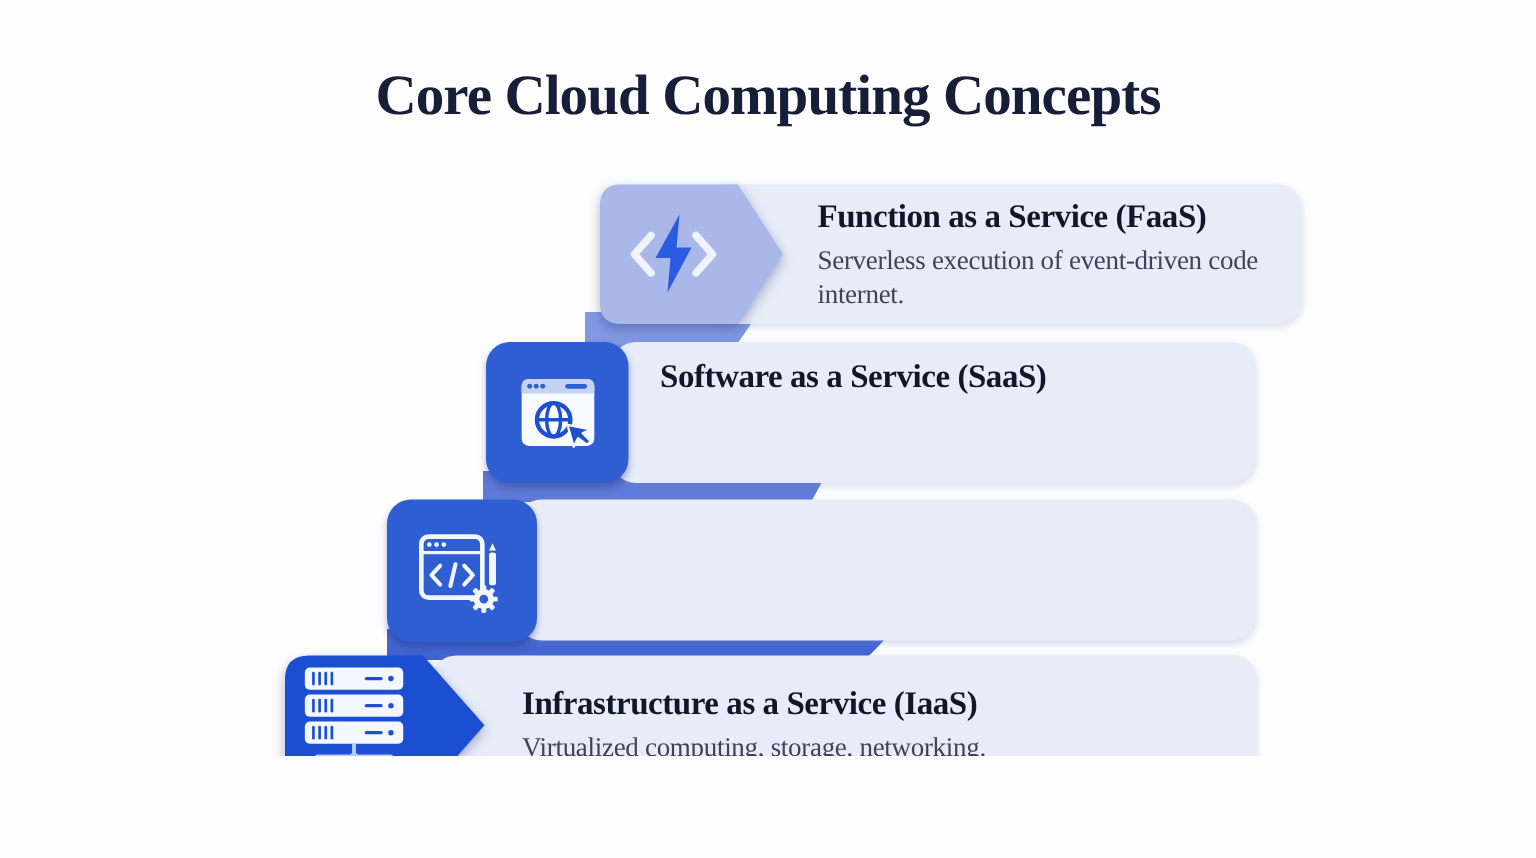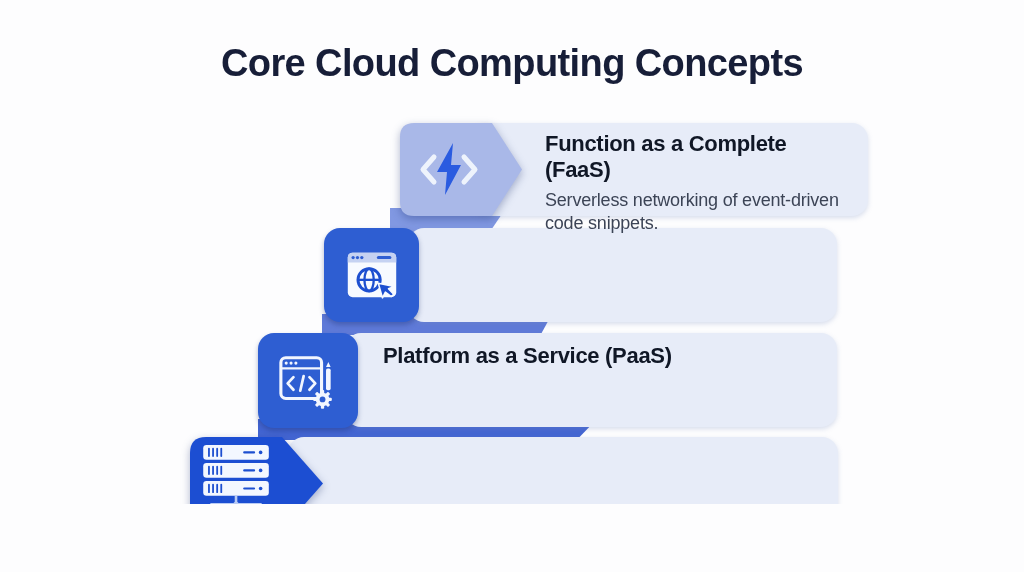--- a/index.html
+++ b/index.html
@@ -1,17 +1,17 @@
 <!DOCTYPE html>
 <html><head>
 <meta charset="utf-8">
 <style>
   html,body{margin:0;padding:0;background:#fdfdfe;}
   .stage{position:relative;width:1024px;height:504px;overflow:hidden;
-         font-family:Liberation Sans, sans-serif;background:#fdfdfe;}
+         font-family:Liberation Serif, serif;background:#fdfdfe;}
   .main-title{position:absolute;left:0;top:42px;width:100%;text-align:center;margin:0;
     font-size:38px;font-weight:700;letter-spacing:-0.6px;color:#171e38;}
   
   .connector{position:absolute;z-index:1;}
   .c1{left:390px;top:208px;width:116px;height:24px;background:#8198e2;
       clip-path:polygon(0 0,100% 0,86% 100%,0 100%);}
   .c2{left:322px;top:314px;width:230px;height:21px;background:#5f7ad8;
       clip-path:polygon(0 0,100% 0,95% 100%,0 100%);}
   .c3{left:258px;top:419px;width:339px;height:21px;background:#4365d2;
       clip-path:polygon(0 0,100% 0,94% 100%,0 100%);}
@@ -139,22 +139,26 @@
         <line x1="56" y1="9" x2="68" y2="9" stroke="#1d4fd0" stroke-width="2.6" stroke-linecap="round"></line>
         <circle cx="76" cy="9" r="2.2" fill="#1d4fd0"></circle>
       </g>
       <line x1="46" y1="62" x2="46" y2="72" stroke="#b9cbf4" stroke-width="3.2"></line>
       <line x1="16" y1="72.5" x2="76" y2="72.5" stroke="#b9cbf4" stroke-width="3.6" stroke-linecap="round"></line>
       <circle cx="46" cy="72.5" r="3.4" fill="#b9cbf4"></circle>
     </g>
   </svg>
 
   <div class="rowtext x1">
-    <p class="rowtitle">Function as a Complete (FaaS)</p>
-    <p class="rowdesc">Serverless networking of event-driven code snippets.</p>
+    <p class="rowtitle">Function as a Service (FaaS)</p>
+    <p class="rowdesc">Serverless execution of event-driven code internet.</p>
   </div>
   <div class="rowtext x2">
+    <p class="rowtitle">Software as a Service (SaaS)</p>
   </div>
   <div class="rowtext x3">
-    <p class="rowtitle">Platform as a Service (PaaS)</p>
+  </div>
+  <div class="rowtext x4">
+    <p class="rowtitle">Infrastructure as a Service (IaaS)</p>
+    <p class="rowdesc">Virtualized computing, storage, networking.</p>
   </div>
 
 </div>
 
 </body></html>

